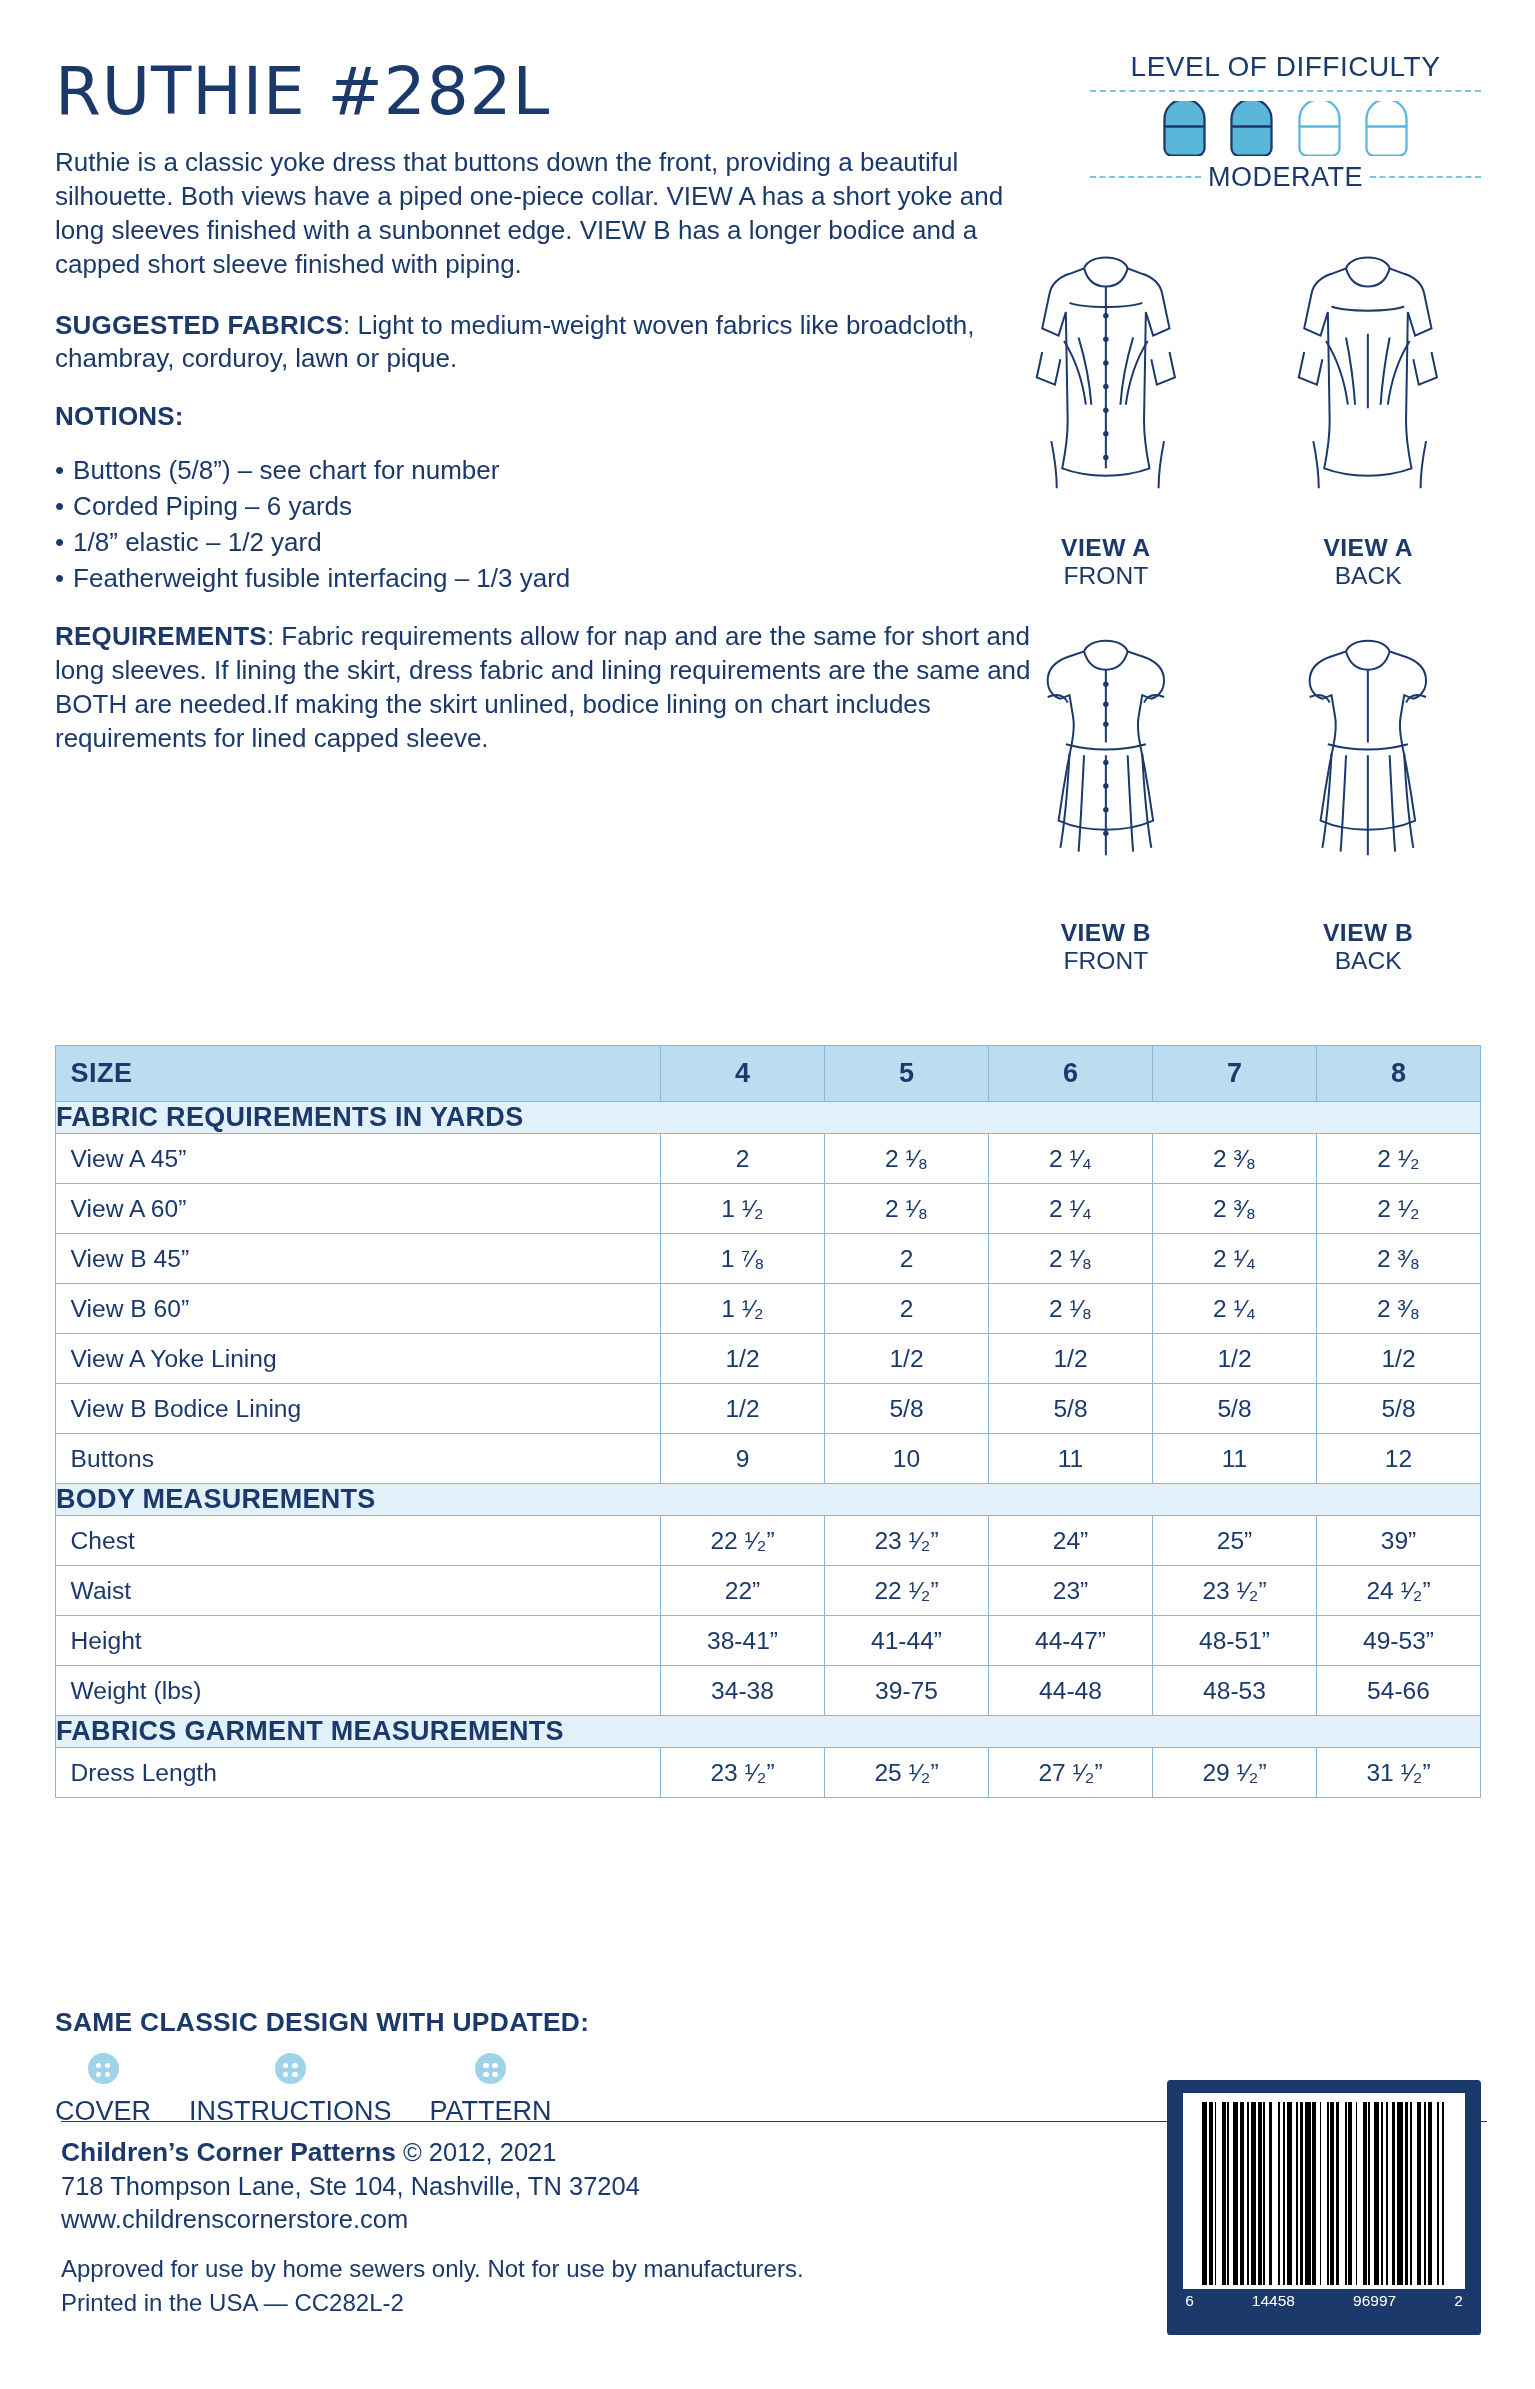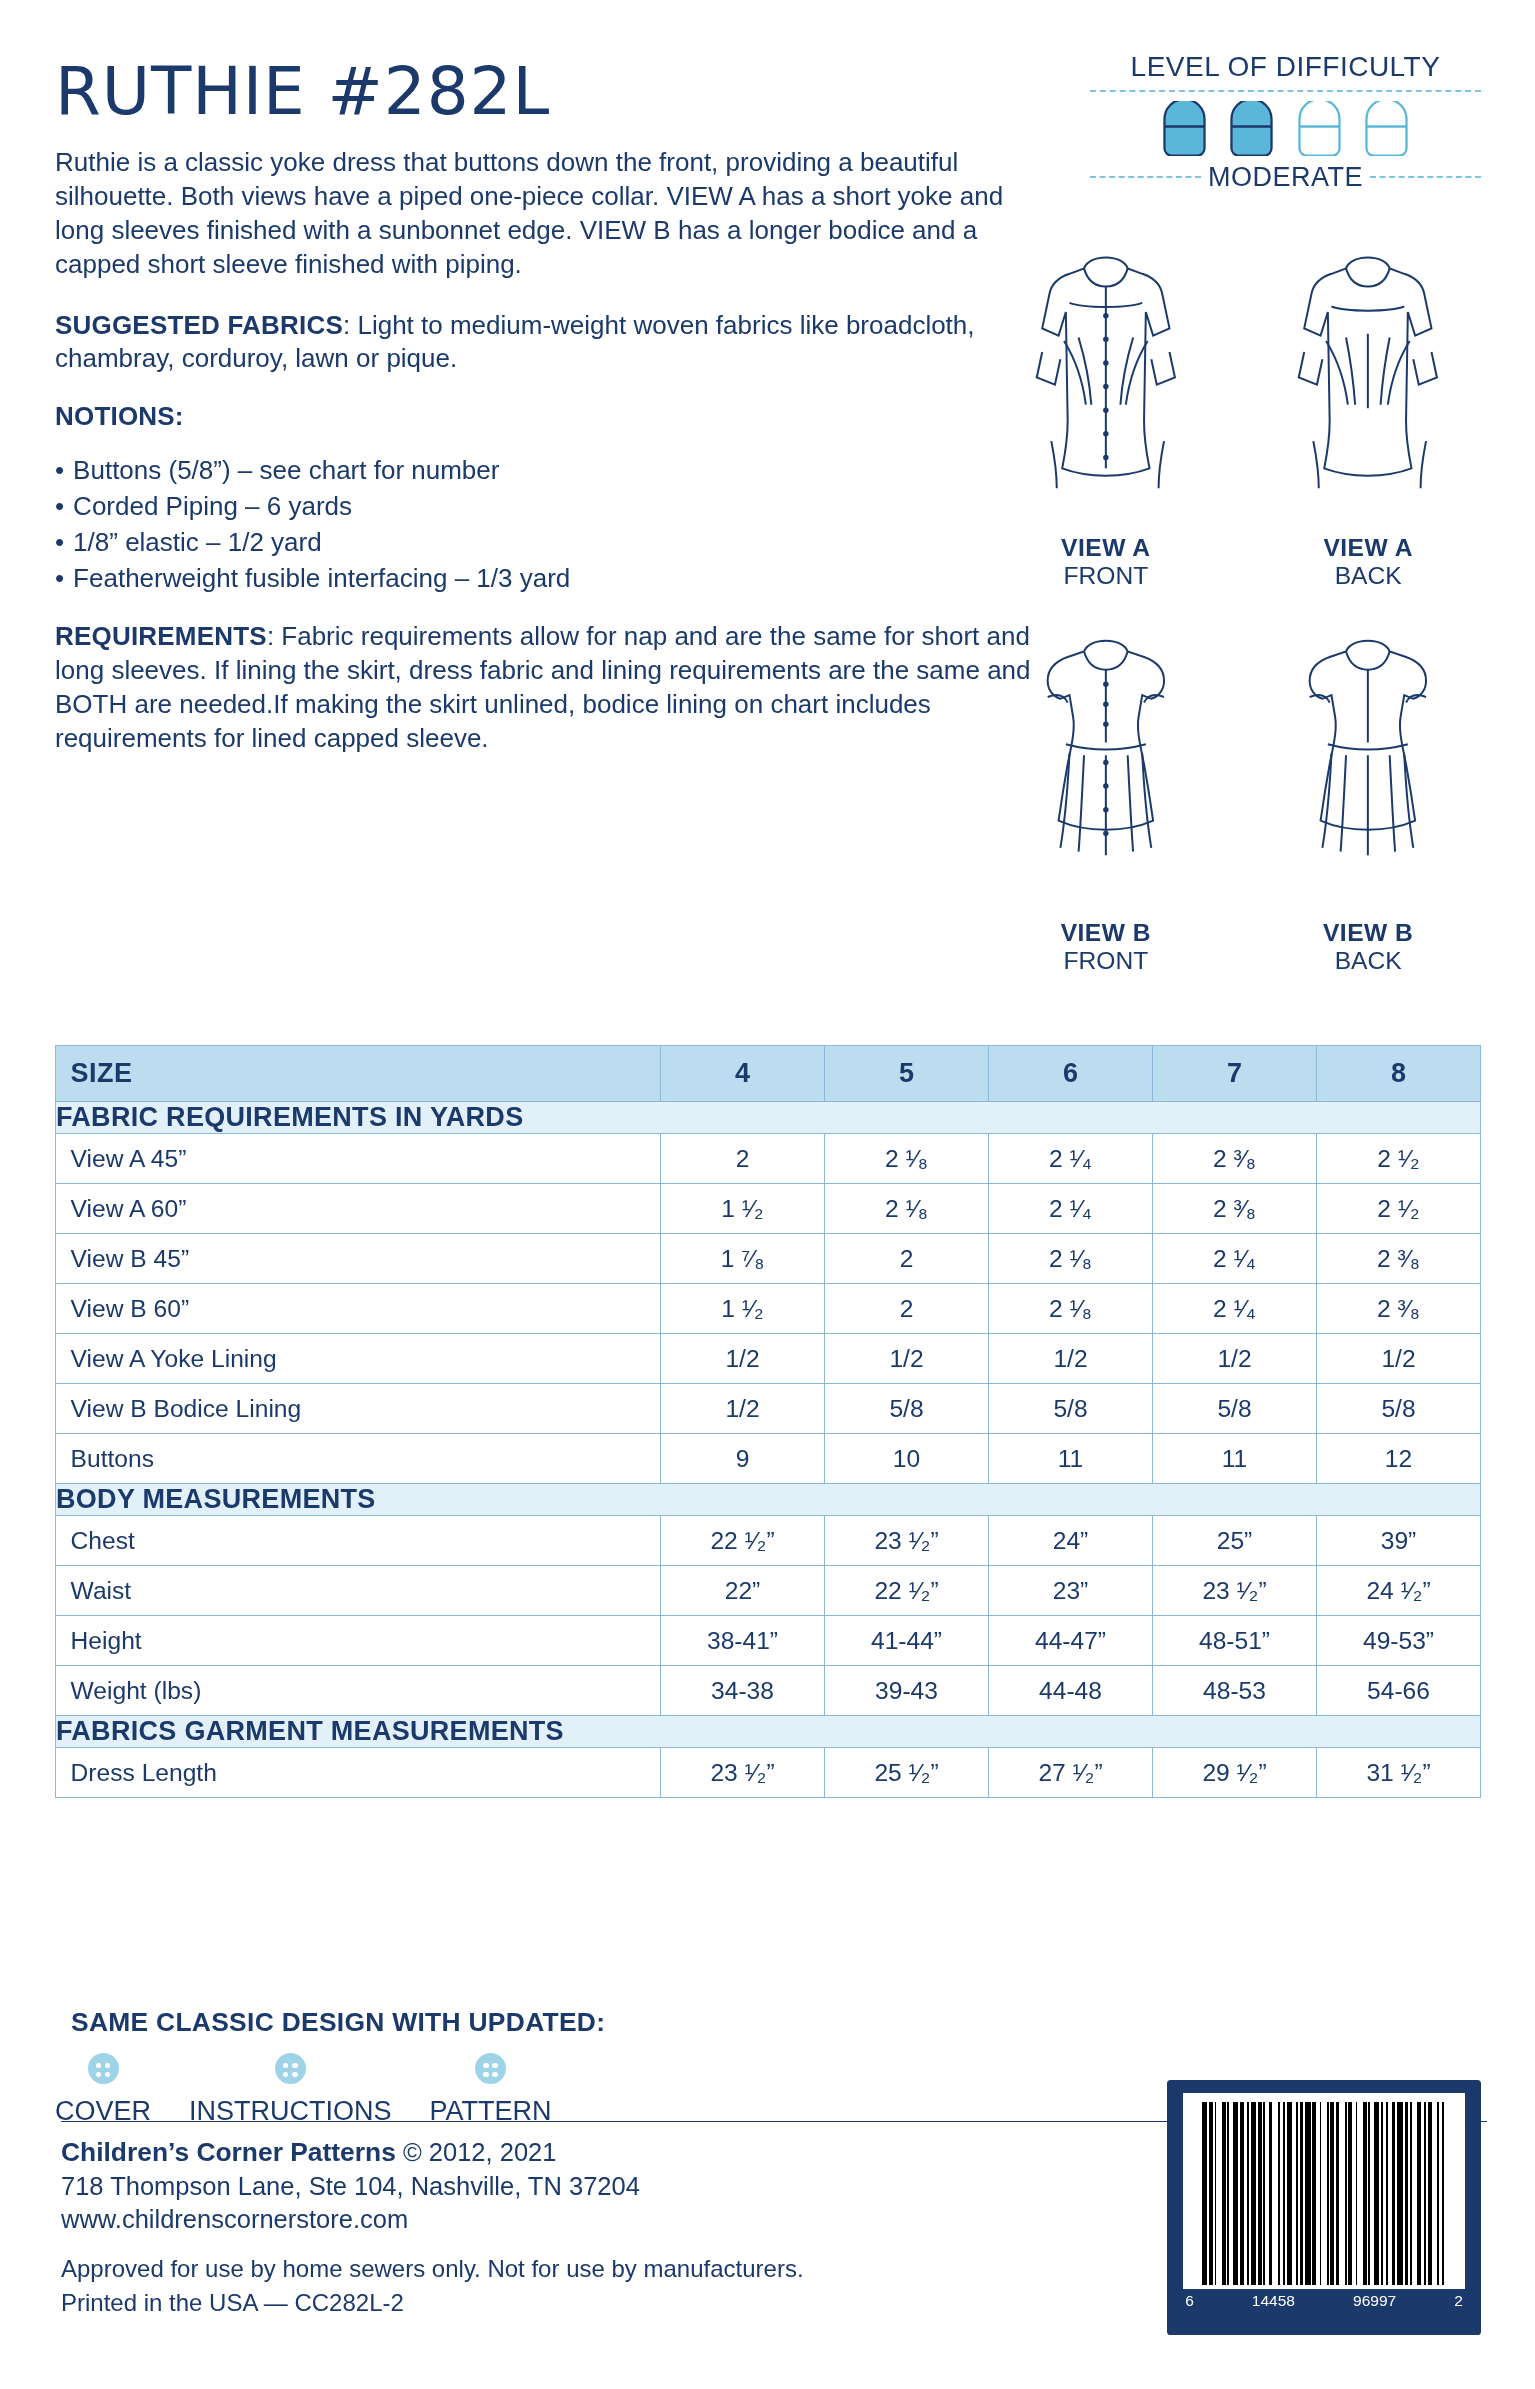--- a/index.html
+++ b/index.html
@@ -85,21 +85,21 @@
   .hdr-row td.sz { text-align:center; }
   .sec-row td { background: #e2f1f9; font-weight: 700; font-size: 27px; padding: 9px 0 9px 14.6px; letter-spacing:0.3px;}
   .data-row td { height: 50px; }
   .data-row td.lbl { text-align:left; padding-left: 14.6px; font-size: 24.6px;}
   .data-row td.val { text-align:center; font-size: 24.6px; }
   col.lblcol { width: 605px; }
   col.vcol { width: 164px; }
 
   
   .updated { position:absolute; left:55px; top: 2007px; width: 1001px;}
-  .updated-title { font-size: 26.4px; font-weight: 700; letter-spacing:0.3px;margin-left:16px; }
+  .updated-title { font-size: 26.4px; font-weight: 700; letter-spacing:0.3px; }
   .updated-items { display:flex; align-items:center; gap: 38px; margin-top: 14.6px; }
   .updated-item { display:flex; align-items:center; gap: 12.7px; font-size: 27px; flex-direction: column; }
   .btn-icon { width: 31px; height: 31px; border-radius: 50%; background:#9ed3e8; position: relative; }
   .btn-icon::before, .btn-icon::after {
     content:""; position:absolute; width:5.5px; height:5.5px; border-radius:50%; background:#ffffff;
   }
   .btn-icon::before { left: 8.2px; top: 10px; box-shadow: 0 9px 0 #ffffff; }
   .btn-icon::after { left: 17.3px; top: 10px; box-shadow: 0 9px 0 #ffffff; }
 
   
@@ -379,21 +379,21 @@
             <td class="lbl">Height</td>
             <td class="val">38-41”</td>
             <td class="val">41-44”</td>
             <td class="val">44-47”</td>
             <td class="val">48-51”</td>
             <td class="val">49-53”</td>
           </tr>
           <tr class="data-row">
             <td class="lbl">Weight (lbs)</td>
             <td class="val">34-38</td>
-            <td class="val">39-43</td>
+            <td class="val">39-75</td>
             <td class="val">44-48</td>
             <td class="val">48-53</td>
             <td class="val">54-66</td>
           </tr>
           <tr class="sec-row">
             <td class="lbl" colspan="6">FABRICS GARMENT MEASUREMENTS</td>
           </tr>
           <tr class="data-row">
             <td class="lbl">Dress Length</td>
             <td class="val">23 ¹⁄₂”</td>

